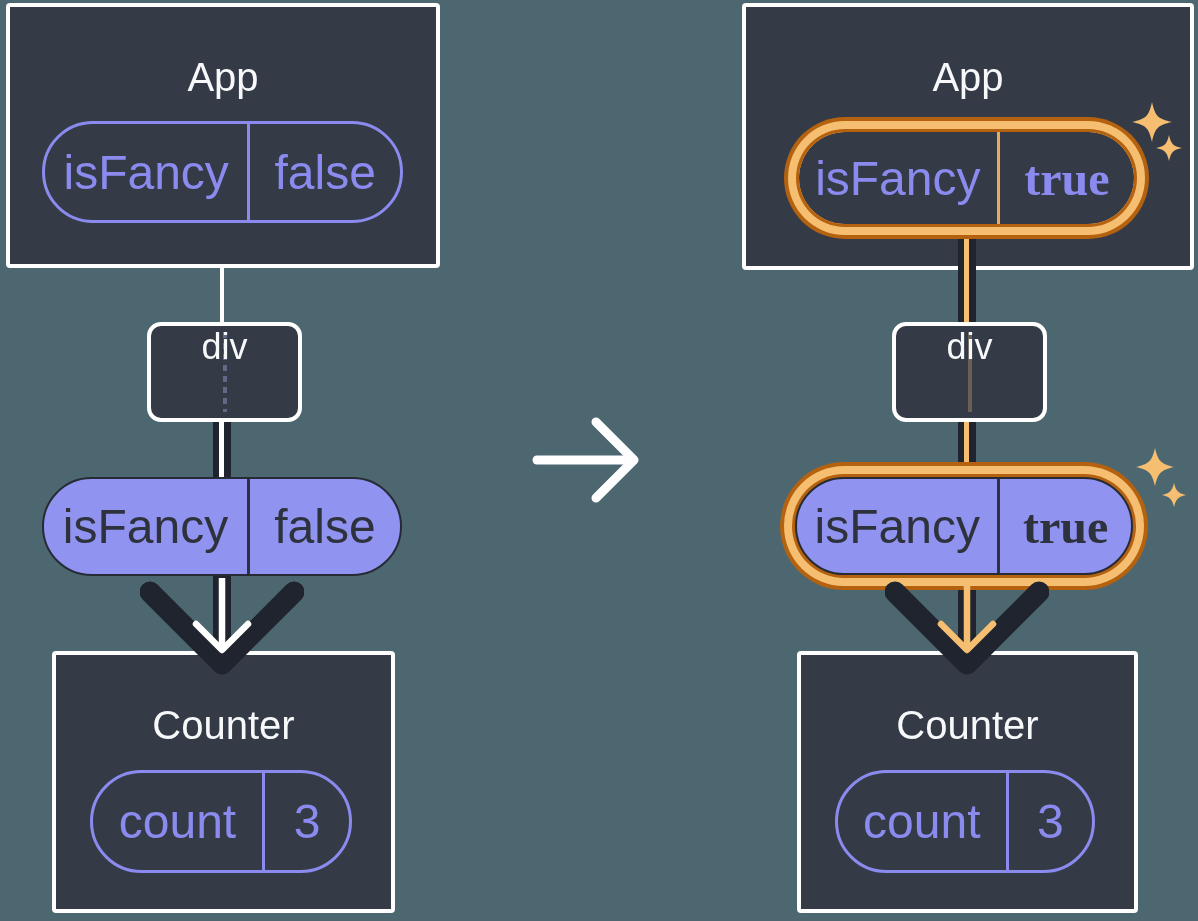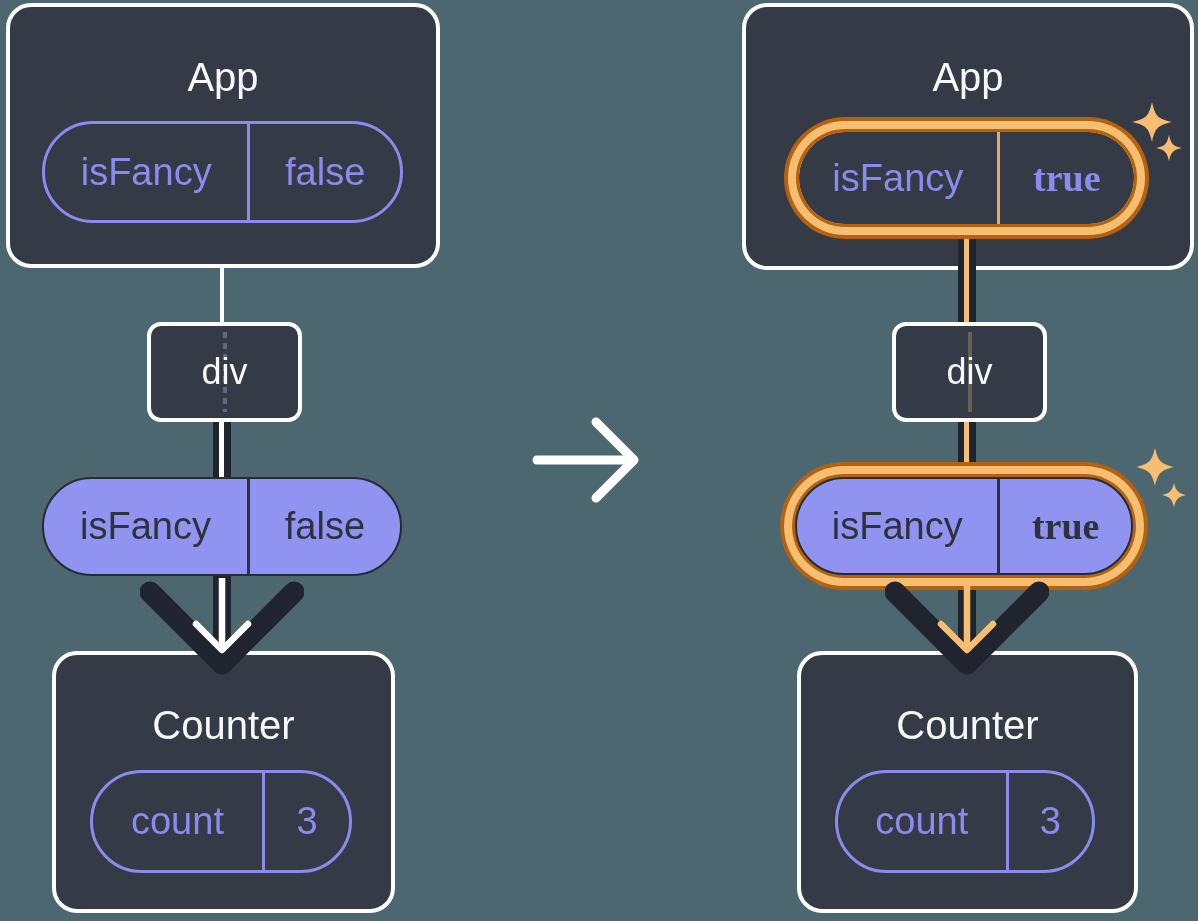--- a/index.html
+++ b/index.html
@@ -11,32 +11,32 @@
     --ink:#20242E;
     --ink-text:#2D323D;
     --orange-light:#F6BE70;
     --orange-dark:#B4620F;
     --white-text:#F7F8FA;
   }
   *{margin:0;padding:0;box-sizing:border-box;}
   body{background:var(--bg);font-family:"Liberation Sans",sans-serif;}
   .stage{position:relative;width:1198px;height:921px;background:var(--bg);overflow:hidden;}
 
-  .card{position:absolute;background:var(--card);border:4px solid var(--card-border);border-radius:25px;}
+  .card{position:absolute;background:var(--card);border:4px solid var(--card-border);border-radius:4px;}
   .card-title{position:absolute;left:0;right:0;top:46px;text-align:center;
     font-size:40px;font-weight:500;color:var(--white-text);line-height:48px;}
 
   .node-sm{position:absolute;background:var(--card);border:4px solid var(--card-border);
-    border-radius:14px;display:flex;align-items:center;justify-content:center;
+    border-radius:14px;display:flex;align-items:flex-start;justify-content:center;
     font-size:36px;font-weight:500;color:var(--white-text);}
 
   .pill{position:absolute;display:flex;align-items:stretch;border-radius:999px;overflow:hidden;}
   .pill-outline{border:3px solid var(--purple);color:var(--purple);}
   .pill-solid{background:var(--purple-fill);border:2px solid #262B35;color:var(--ink-text);}
-  .pill .cell{display:flex;align-items:center;justify-content:center;font-size:38px;}
+  .pill .cell{display:flex;align-items:center;justify-content:center;font-size:48px;}
   .pill .divider{width:3px;}
   .pill-outline .divider{background:var(--purple);}
   .pill-solid .divider{background:var(--ink-text);}
   .bold{font-weight:700;font-family:Liberation Serif, serif;}
 
   .ring{box-shadow:0 0 0 3px var(--orange-dark),0 0 0 11px var(--orange-light),0 0 0 15px var(--orange-dark);}
   .pill-outline.ring{border:none;}
   .pill-outline.ring .divider{background:#E9A964;}
 
   .stem{position:absolute;width:18px;background:var(--ink);}

